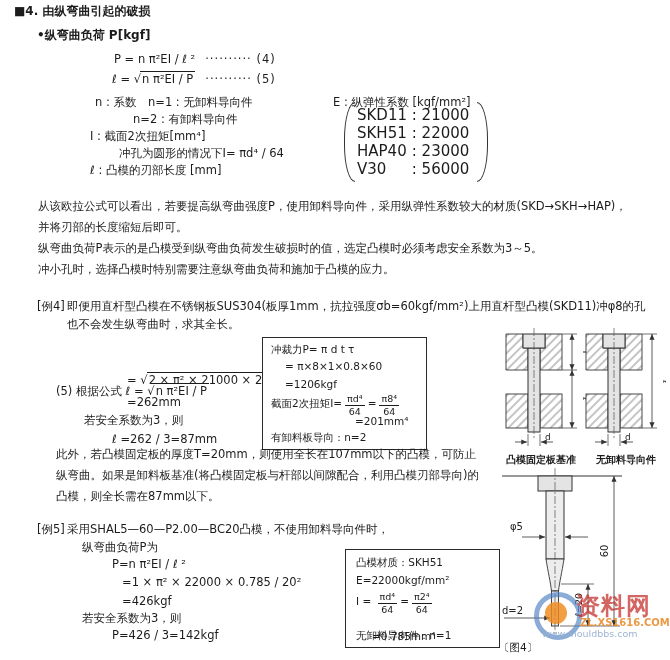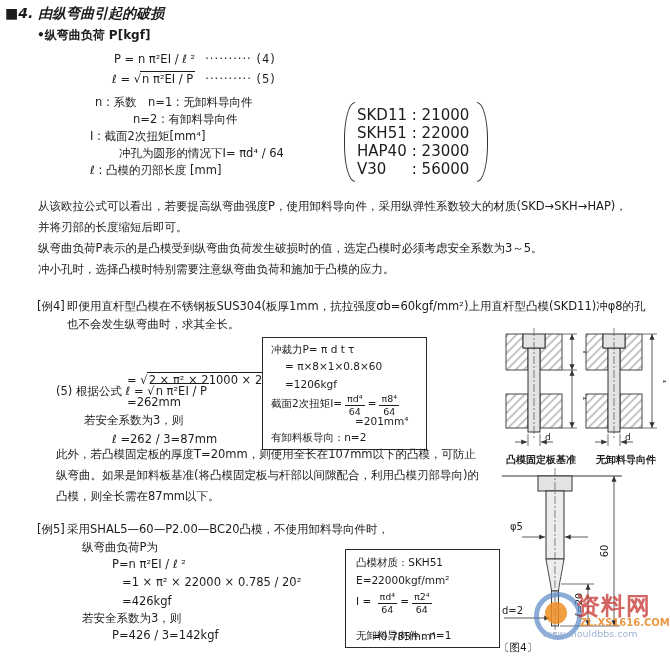--- a/index.html
+++ b/index.html
@@ -36,39 +36,40 @@
   .wm-overlay{position:absolute;left:46px;top:31px;font-size:10px;font-weight:bold;
               color:rgba(233,138,43,.95);white-space:nowrap;}
   .wm-url{position:absolute;left:8px;top:42px;font-size:9.5px;color:rgba(143,169,204,.95);
           white-space:nowrap;}
 </style>
 </head>
 <body>
 
 <div id="page">
 
-  <div class="t b" style="left:5px;top:4px;font-size:14px;font-style:italic;">
+  <div class="t b" style="left:14px;top:4px;font-size:12px;">
     <span>■</span><span>4. 由纵弯曲引起的破损</span>
   </div>
   <div class="t b" style="left:37px;top:28px;font-size:12px;">
     <span>•</span><span>纵弯曲负荷 P[kgf]</span>
   </div>
 
   <div class="t" style="left:114px;top:52px;">
     <span>P = n π²EI / ℓ ²</span><span class="dots">·········· (4)</span>
   </div>
   <div class="t" style="left:112px;top:72px;">
     <span>ℓ = </span><span class="radical">√</span><span class="sqrt-body">n π²EI / P</span><span class="dots">·········· (5)</span>
   </div>
 
   <div class="t" style="left:95px;top:95px;">n : 系数　n=1 : 无卸料导向件</div>
   <div class="t" style="left:133px;top:112px;">n=2 : 有卸料导向件</div>
   <div class="t" style="left:90px;top:129px;">I : 截面2次扭矩[mm⁴]</div>
   <div class="t" style="left:119px;top:146px;">冲孔为圆形的情况下I= πd⁴ / 64</div>
   <div class="t" style="left:90px;top:163px;">ℓ : 凸模的刃部长度 [mm]</div>
+  <div class="t" style="left:333px;top:95px;">E : 纵弹性系数 [kgf/mm²]</div>
 
   <div class="paren pl" style="left:344px;top:102px;"></div>
   <div class="paren pr" style="left:477px;top:102px;"></div>
   <div class="mats" style="left:357px;top:106px;">
     <div class="mat-row"><span class="mat-name">SKD11</span><span> : </span><span class="mat-val">21000</span></div>
     <div class="mat-row"><span class="mat-name">SKH51</span><span> : </span><span class="mat-val">22000</span></div>
     <div class="mat-row"><span class="mat-name">HAP40</span><span> : </span><span class="mat-val">23000</span></div>
     <div class="mat-row"><span class="mat-name">V30</span><span> : </span><span class="mat-val">56000</span></div>
   </div>
 

